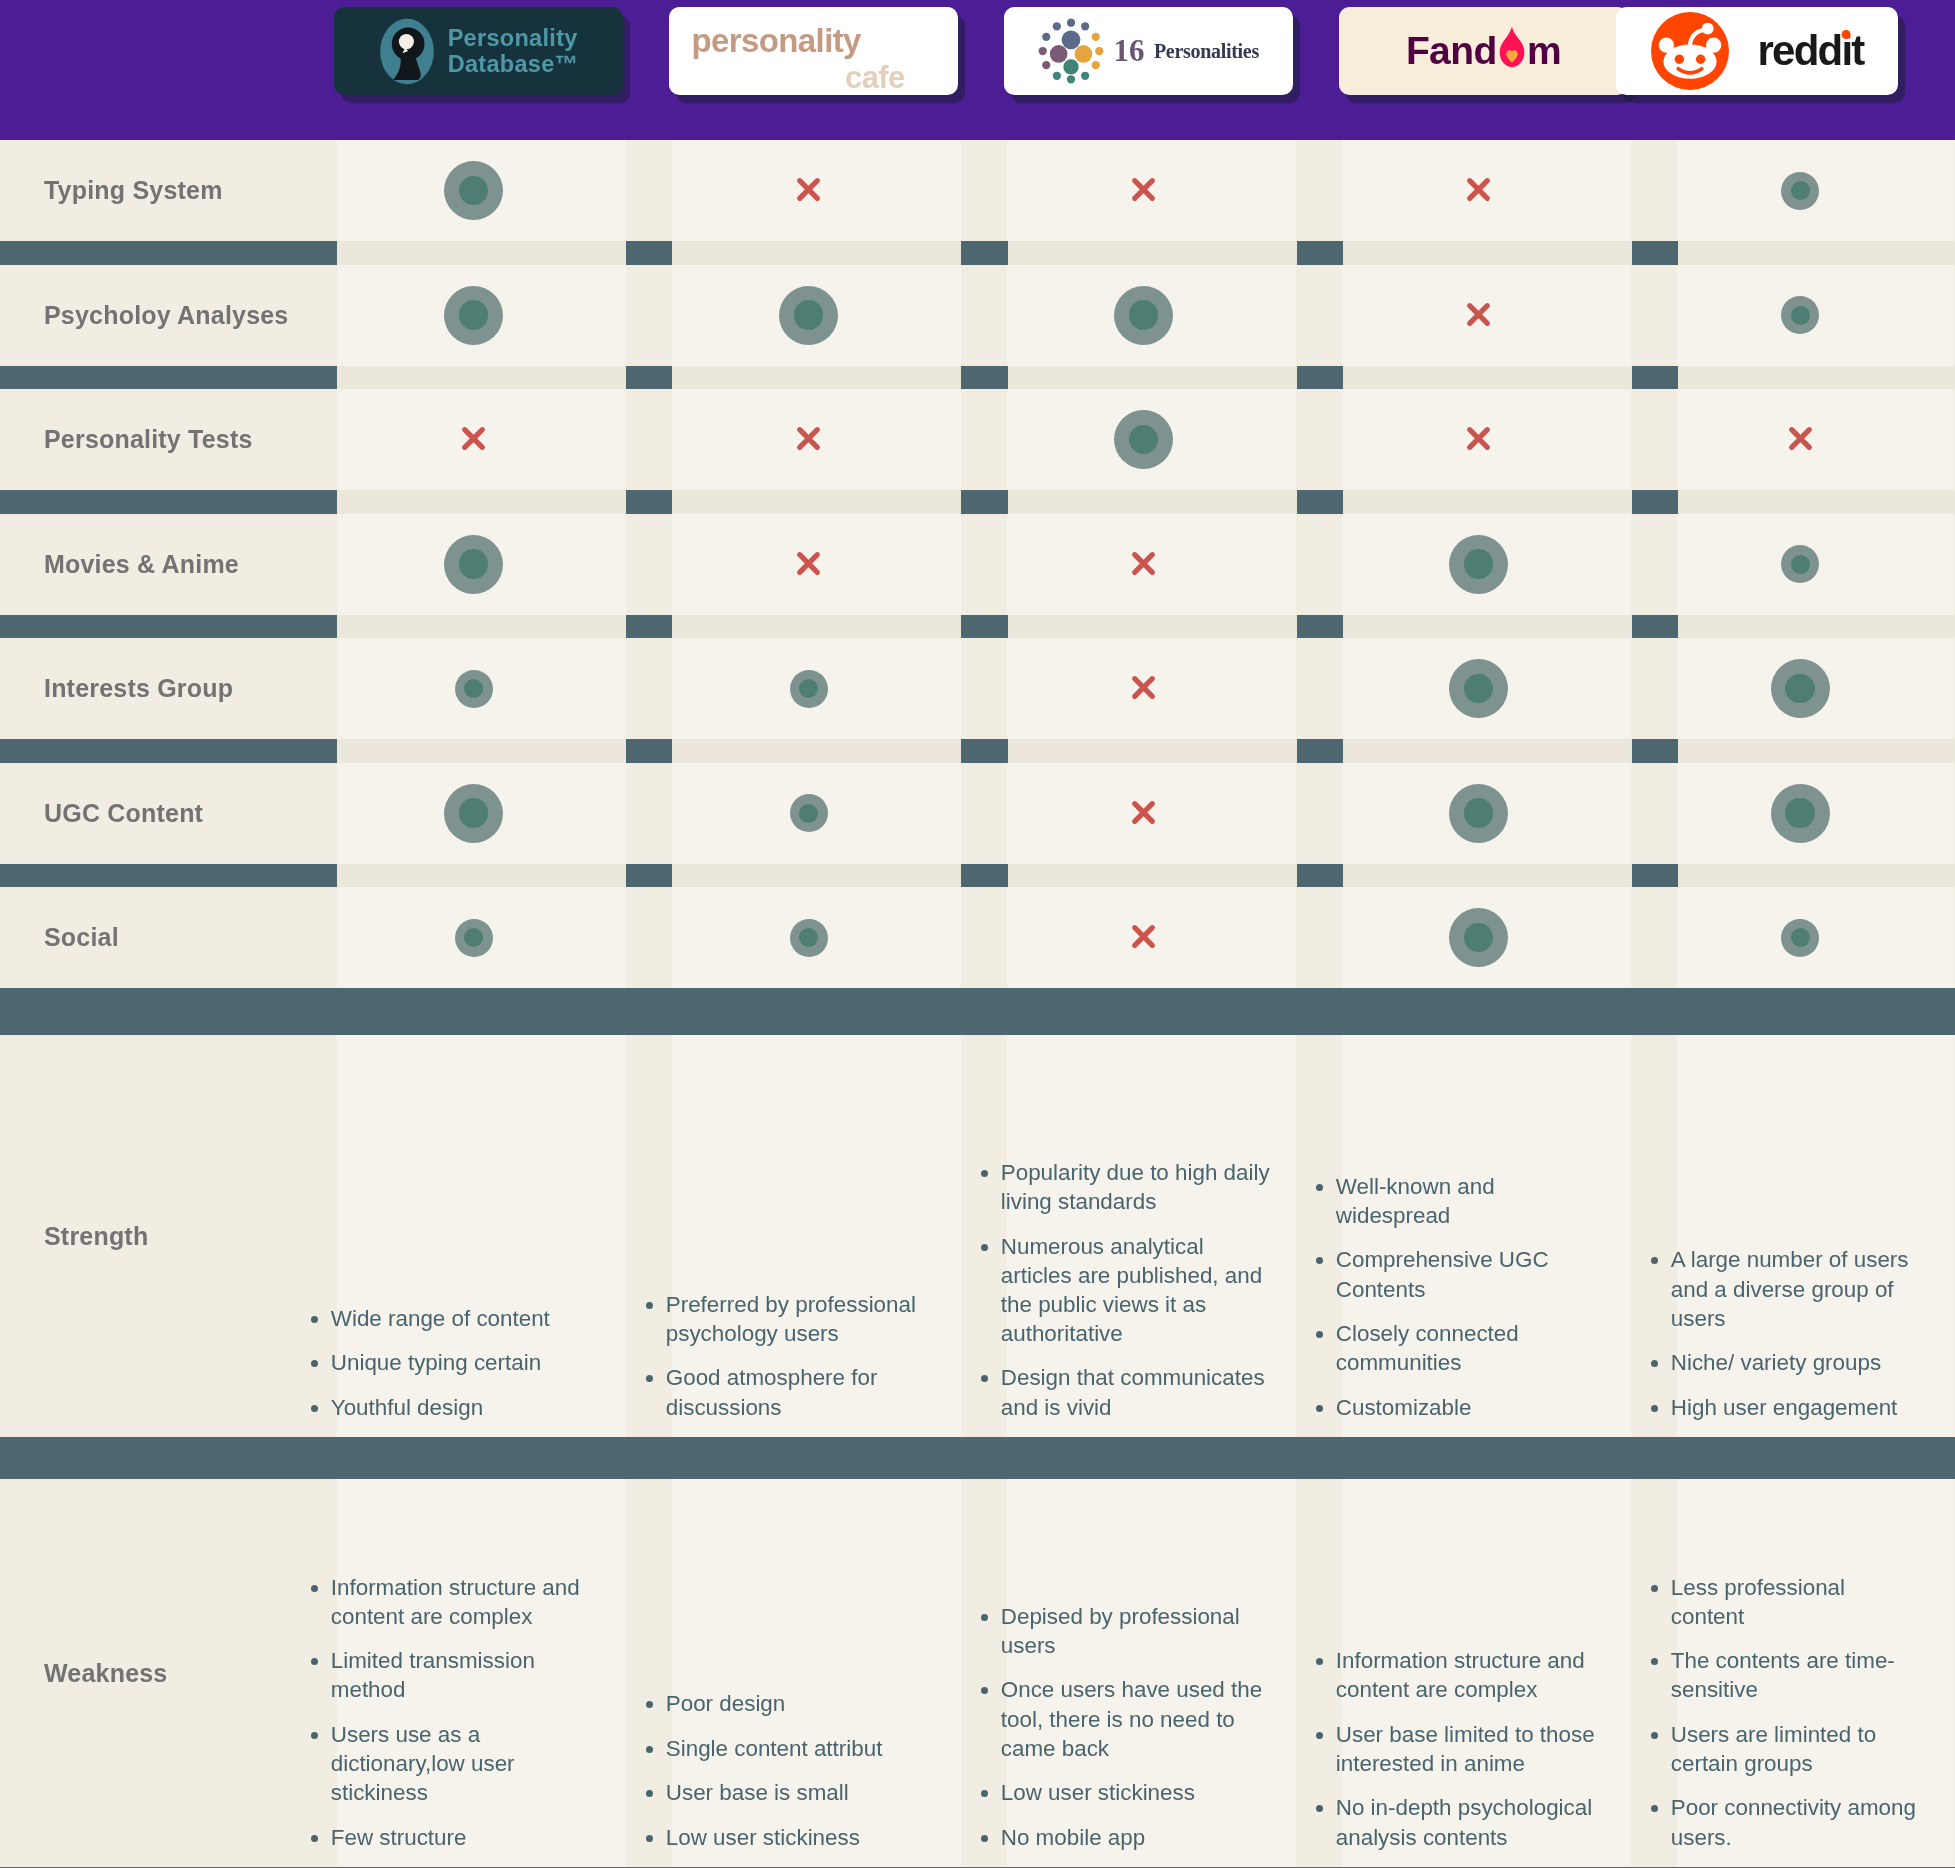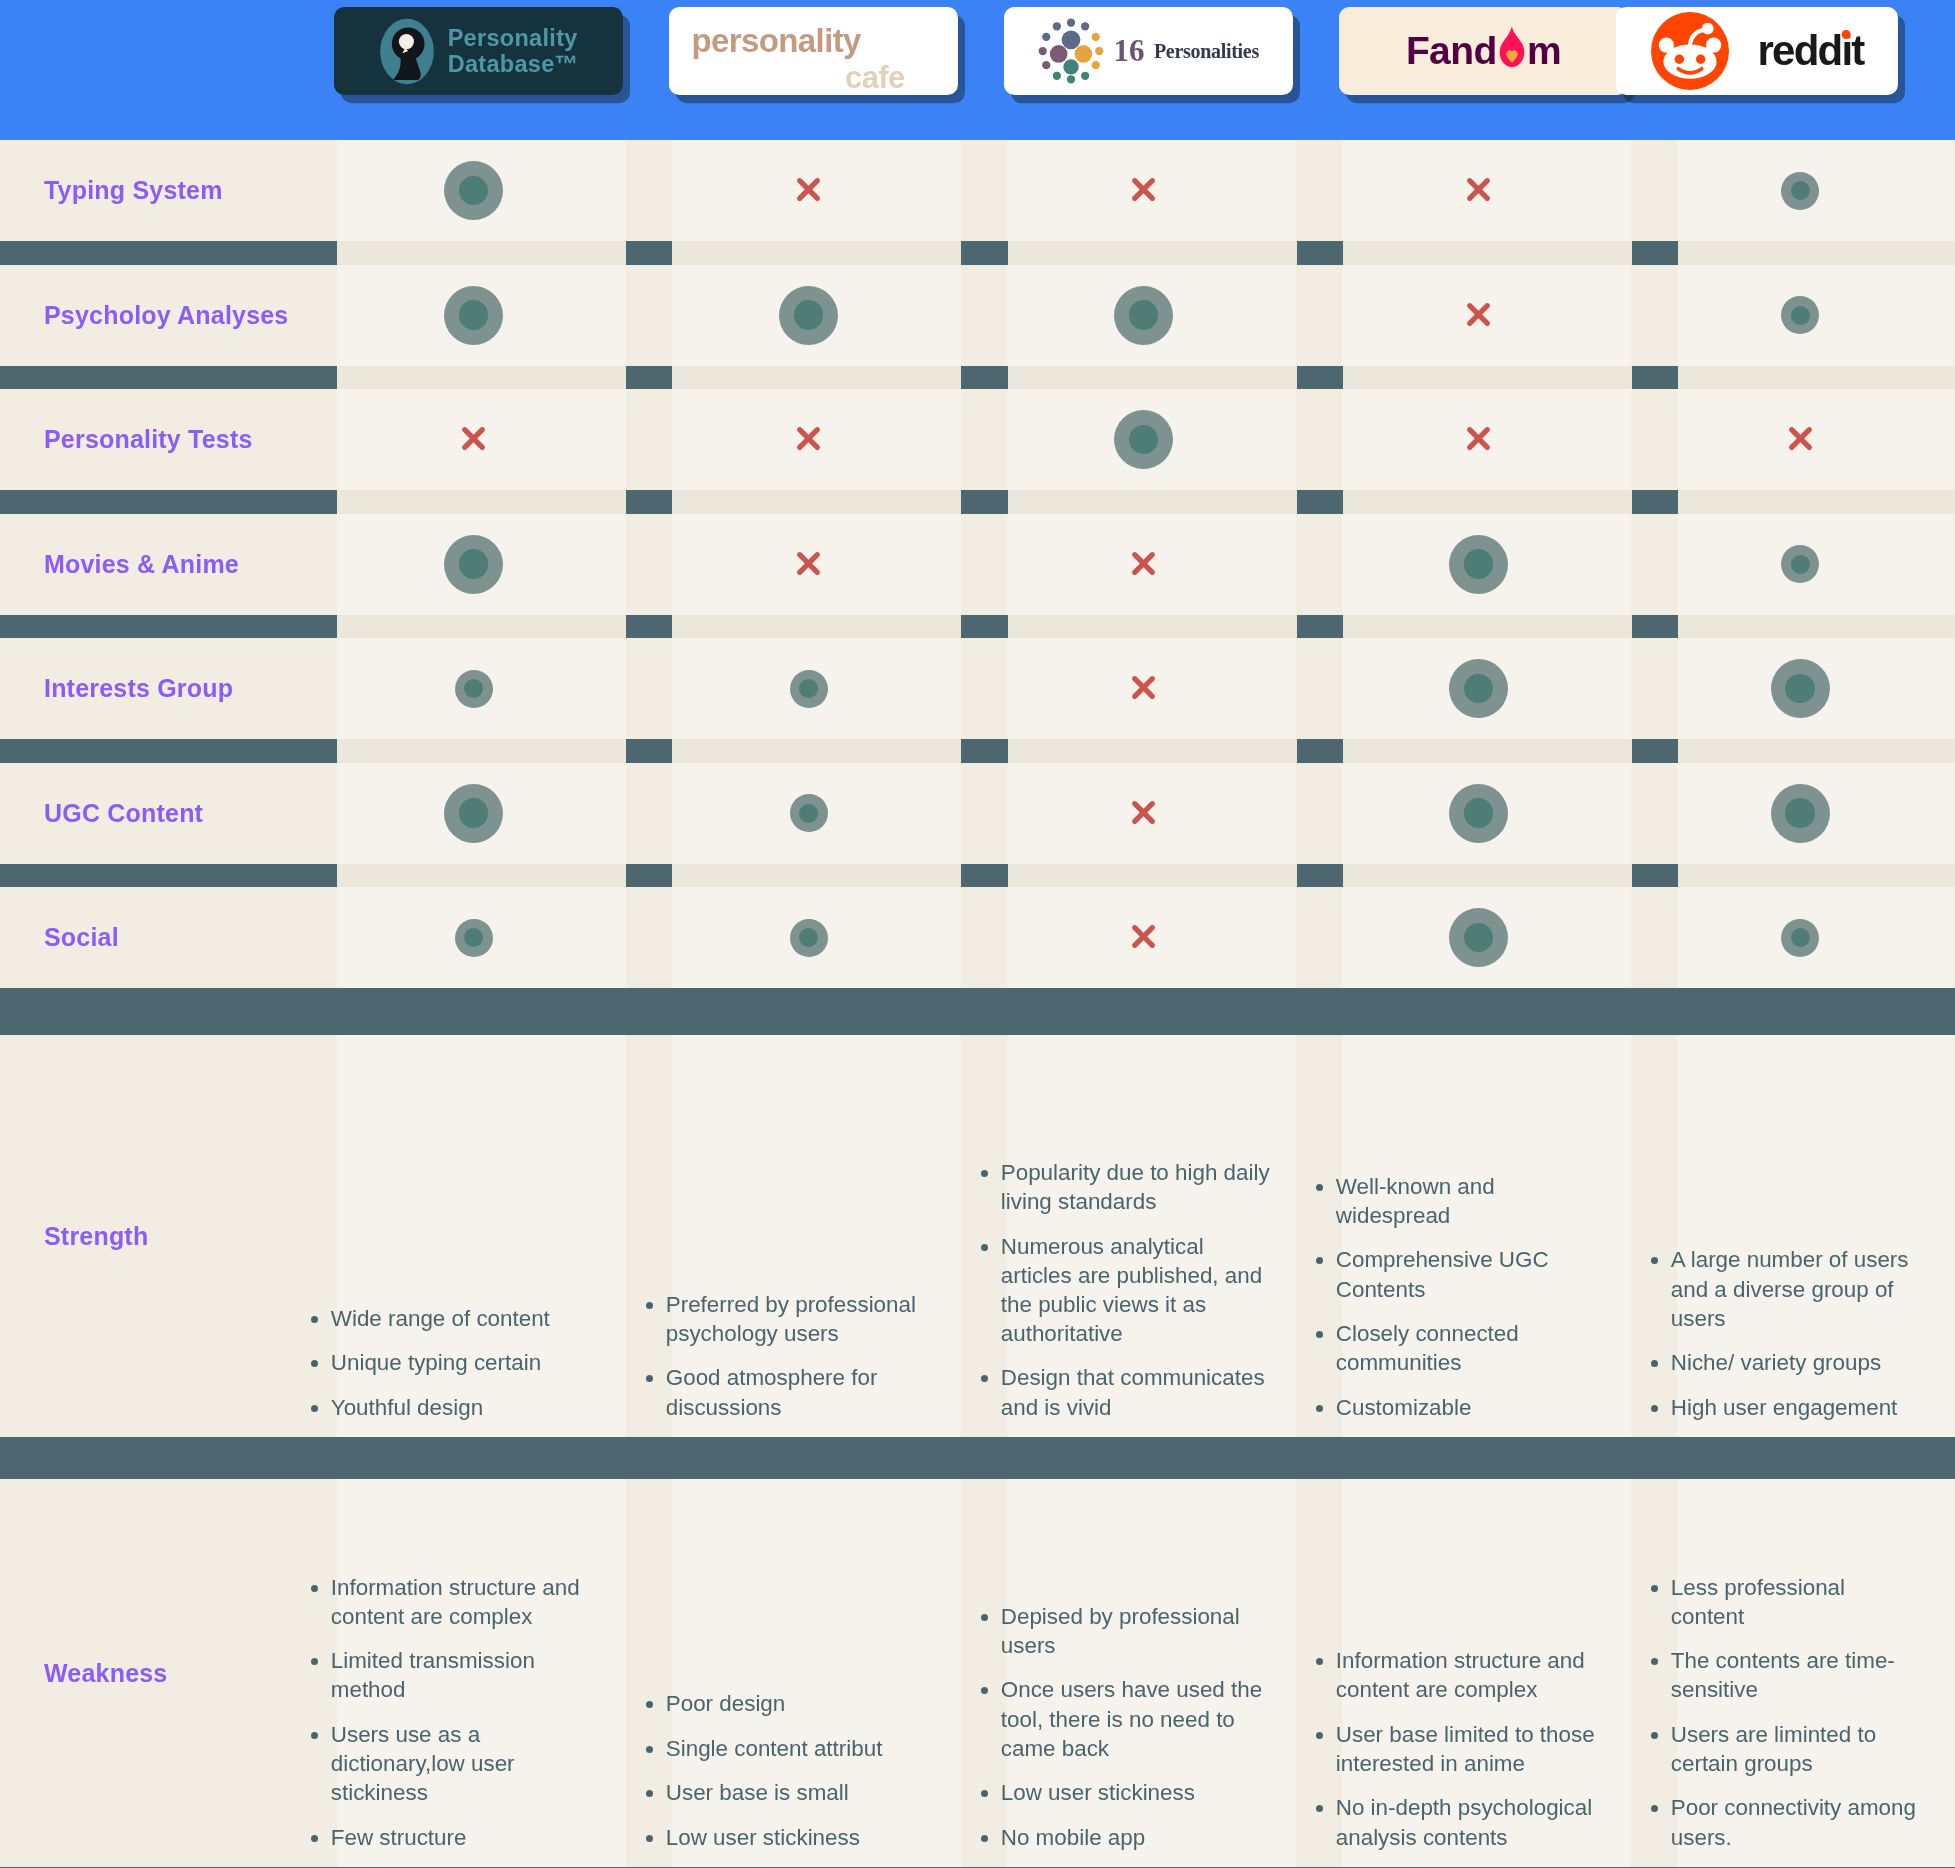--- a/index.html
+++ b/index.html
@@ -5,21 +5,21 @@
 <style>
   html,body{margin:0;padding:0;background:#4c676f;}
   .page{
     position:relative;
     width:1955px;height:1869px;
     background:#4c676f;
     font-family:"Liberation Sans","DejaVu Sans",sans-serif;
     overflow:hidden;
   }
   
-  .header{position:absolute;top:0;left:0;width:1955px;height:140px;background:#3b82f6;}
+  .header{position:absolute;top:0;left:0;width:1955px;height:140px;background:#4c1d95;}
   .logo-box{
     position:absolute;top:7px;height:88px;width:289px;
     border-radius:10.6px;background:#ffffff;
     box-shadow:7px 8.2px 0 rgba(15,31,36,.45);
     display:flex;align-items:center;justify-content:center;
   }
   .logo-pdb{left:334px;background:#16333d;gap:13px;}
   .logo-cafe{left:669px;overflow:hidden;}
   .logo-16p{left:1004px;gap:9.4px;}
   .logo-fandom{left:1339px;background:#f8eddb;}
@@ -38,21 +38,21 @@
   .flame-icon{margin:-5.9px 1.2px 0 1.2px;}
   .reddit-word{font-size:42px;font-weight:700;color:#191919;letter-spacing:-1.8px;}
   .reddit-i{position:relative;display:inline-block;}
   .reddit-i::after{content:"";position:absolute;top:2.9px;left:50%;
     transform:translateX(-50%);width:8.8px;height:8.8px;border-radius:50%;background:#ff4500;}
   
   .table{position:absolute;top:140px;left:0;width:1955px;}
   .cols{display:flex;}
   .row{height:101px;background:#f1ede3;}
   .row-label-col{width:306px;display:flex;align-items:center;padding-left:44px;box-sizing:border-box;}
-  .row-label{font-size:25px;font-weight:600;color:#8b5cf6;letter-spacing:0.2px;}
+  .row-label{font-size:25px;font-weight:600;color:#737373;letter-spacing:0.2px;}
   .cell{position:relative;width:335px;display:flex;align-items:center;justify-content:center;box-sizing:border-box;}
   .cell:last-child{width:308px;}
   .strip{position:absolute;top:0;bottom:0;left:31px;width:289px;
     background:rgba(255,255,255,.33);pointer-events:none;}
   .cell:last-child .strip{width:auto;right:0;}
   .cell-content{position:relative;z-index:1;}
   .sep{position:relative;height:23.5px;background:#4c676f;}
   .sep-patch{position:absolute;top:0;bottom:0;background:#ece7db;}
   .band-gap-a{height:47px;background:#4c676f;}
   .band-gap-b{height:42px;background:#4c676f;}

